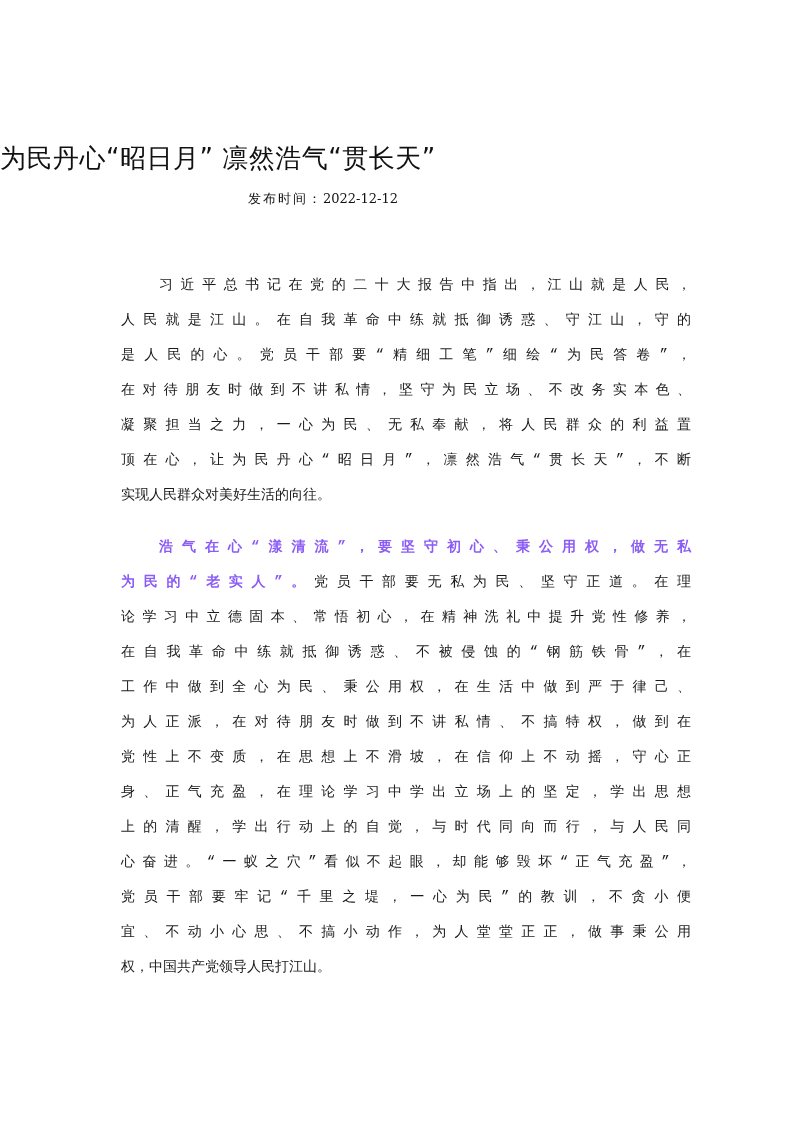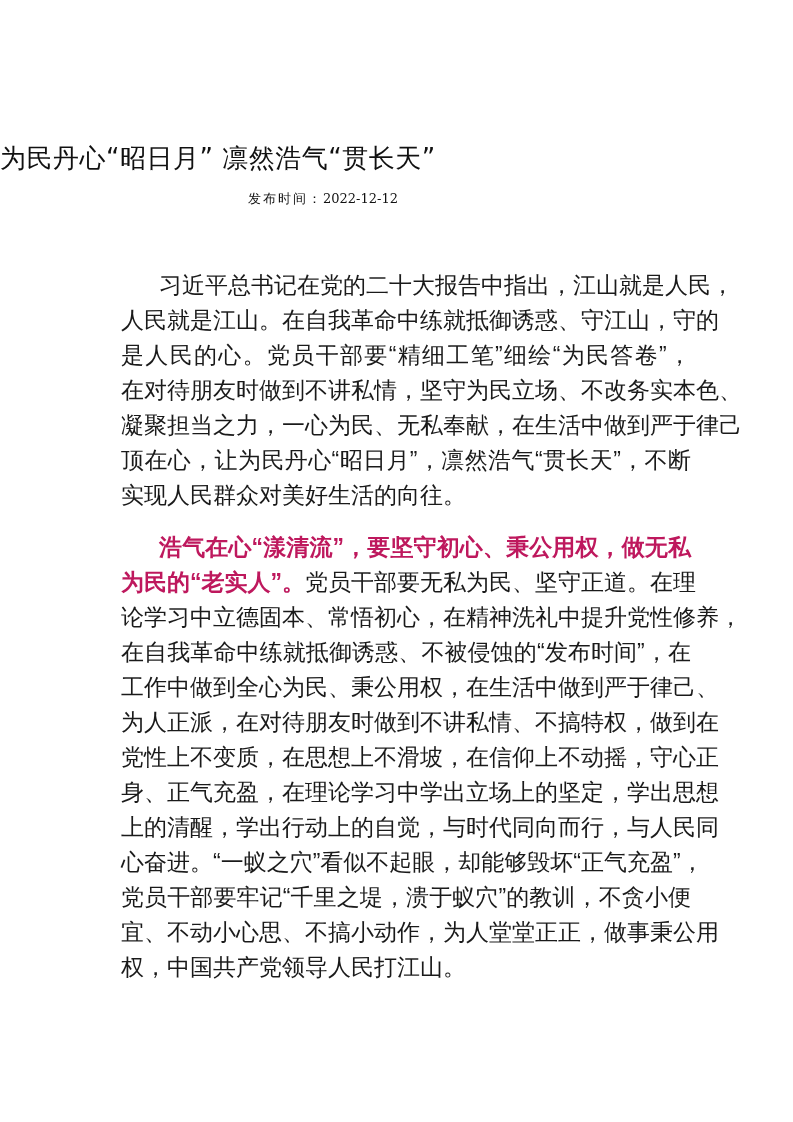--- a/index.html
+++ b/index.html
@@ -53,61 +53,61 @@
       position: absolute;
       left: 121px;
       top: 0;
       width: 570px;
     }
     .line {
       position: absolute;
       left: 0;
       width: 570px;
       height: 35px;
-      font-size: 23px;
+      font-size: 14px;
       line-height: 35px;
       white-space: nowrap;
       text-align: justify;
       text-align-last: justify;
       color: #1a1a1a;
-      font-family: Liberation Sans, sans-serif;
+      font-family: Liberation Mono, monospace;
     }
     .line.indent { padding-left: 38px; width: 532px; }
     .line.last { text-align-last: left; }
-    .bold { font-weight: bold; color: #be185d; }
+    .bold { font-weight: bold; color: #8b5cf6; }
   </style>
 </head>
 <body>
 
 <div class="page">
 
   <div class="title">为民丹心“昭日月” 凛然浩气“贯长天”</div>
 
   <div class="pubdate">
     <span class="label">发布时间：</span><span>2022-12-12</span>
   </div>
 
   <div class="body-text">
 
     <div class="line indent" style="top:268px">习近平总书记在党的二十大报告中指出，江山就是人民，</div>
     <div class="line" style="top:303px">人民就是江山。在自我革命中练就抵御诱惑、守江山，守的</div>
     <div class="line" style="top:338px">是人民的心。党员干部要“精细工笔”细绘“为民答卷”，</div>
     <div class="line" style="top:373px">在对待朋友时做到不讲私情，坚守为民立场、不改务实本色、</div>
-    <div class="line" style="top:408px">凝聚担当之力，一心为民、无私奉献，在生活中做到严于律己</div>
+    <div class="line" style="top:408px">凝聚担当之力，一心为民、无私奉献，将人民群众的利益置</div>
     <div class="line" style="top:443px">顶在心，让为民丹心“昭日月”，凛然浩气“贯长天”，不断</div>
     <div class="line last" style="top:478px">实现人民群众对美好生活的向往。</div>
 
     <div class="line indent bold" style="top:530px">浩气在心“漾清流”，要坚守初心、秉公用权，做无私</div>
     <div class="line" style="top:565px"><span class="bold">为民的“老实人”。</span><span>党员干部要无私为民、坚守正道。在理</span></div>
     <div class="line" style="top:600px">论学习中立德固本、常悟初心，在精神洗礼中提升党性修养，</div>
-    <div class="line" style="top:635px">在自我革命中练就抵御诱惑、不被侵蚀的“发布时间”，在</div>
+    <div class="line" style="top:635px">在自我革命中练就抵御诱惑、不被侵蚀的“钢筋铁骨”，在</div>
     <div class="line" style="top:670px">工作中做到全心为民、秉公用权，在生活中做到严于律己、</div>
     <div class="line" style="top:705px">为人正派，在对待朋友时做到不讲私情、不搞特权，做到在</div>
     <div class="line" style="top:740px">党性上不变质，在思想上不滑坡，在信仰上不动摇，守心正</div>
     <div class="line" style="top:775px">身、正气充盈，在理论学习中学出立场上的坚定，学出思想</div>
     <div class="line" style="top:810px">上的清醒，学出行动上的自觉，与时代同向而行，与人民同</div>
     <div class="line" style="top:845px">心奋进。“一蚁之穴”看似不起眼，却能够毁坏“正气充盈”，</div>
-    <div class="line" style="top:880px">党员干部要牢记“千里之堤，溃于蚁穴”的教训，不贪小便</div>
+    <div class="line" style="top:880px">党员干部要牢记“千里之堤，一心为民”的教训，不贪小便</div>
     <div class="line" style="top:915px">宜、不动小心思、不搞小动作，为人堂堂正正，做事秉公用</div>
     <div class="line last" style="top:950px">权，中国共产党领导人民打江山。</div>
   </div>
 
 </div>
 
 </body></html>

